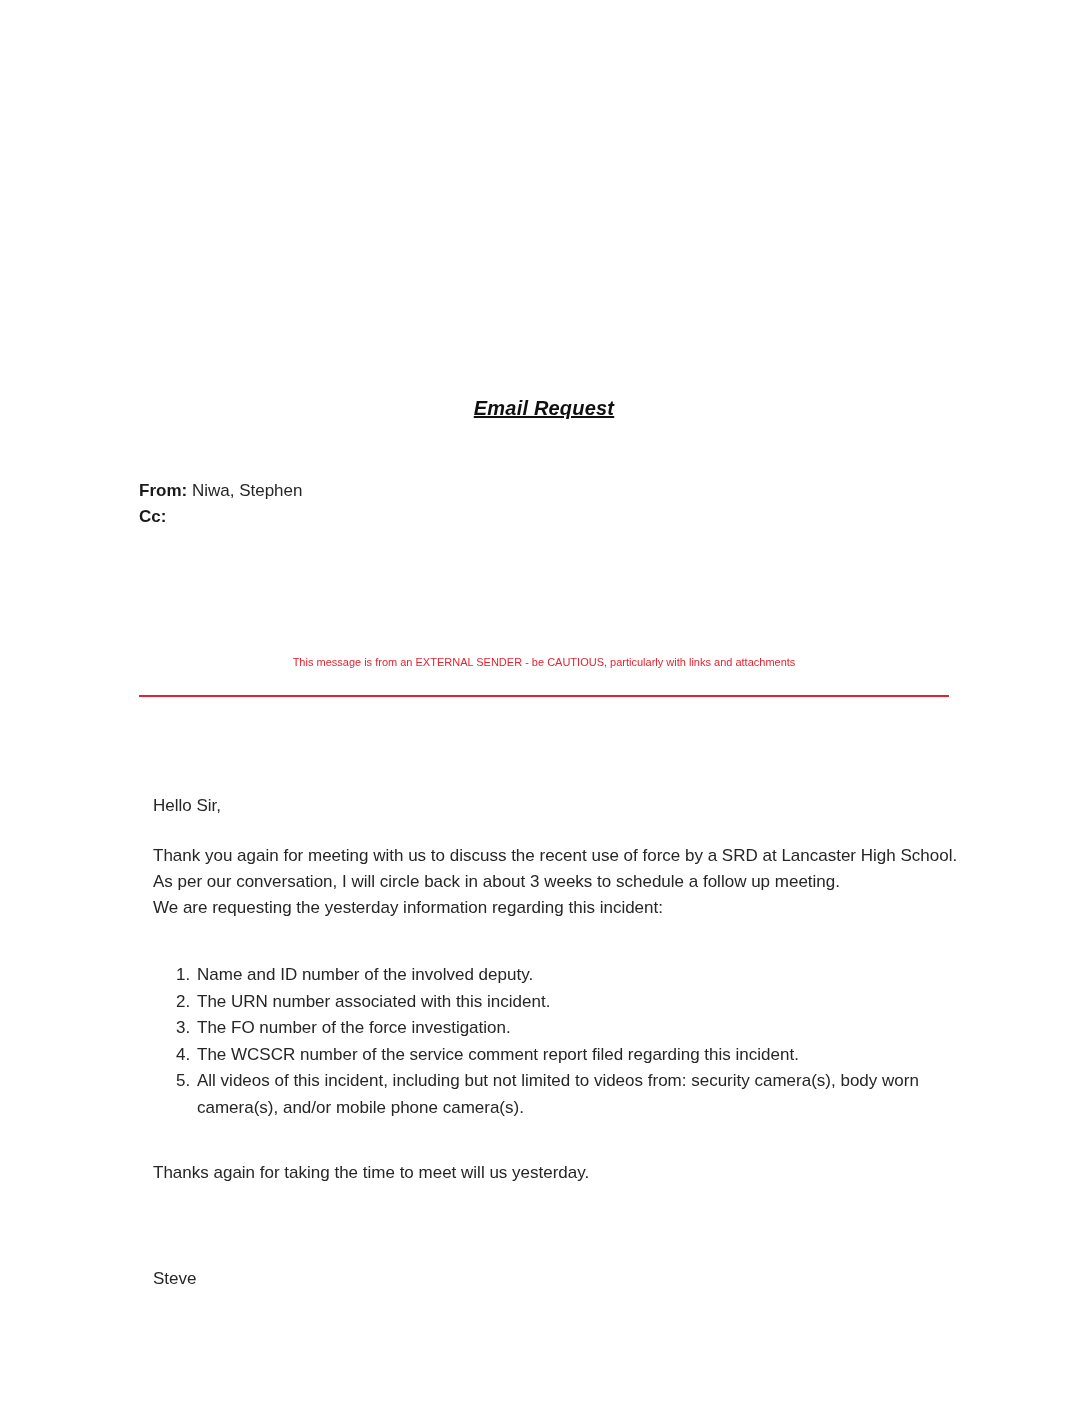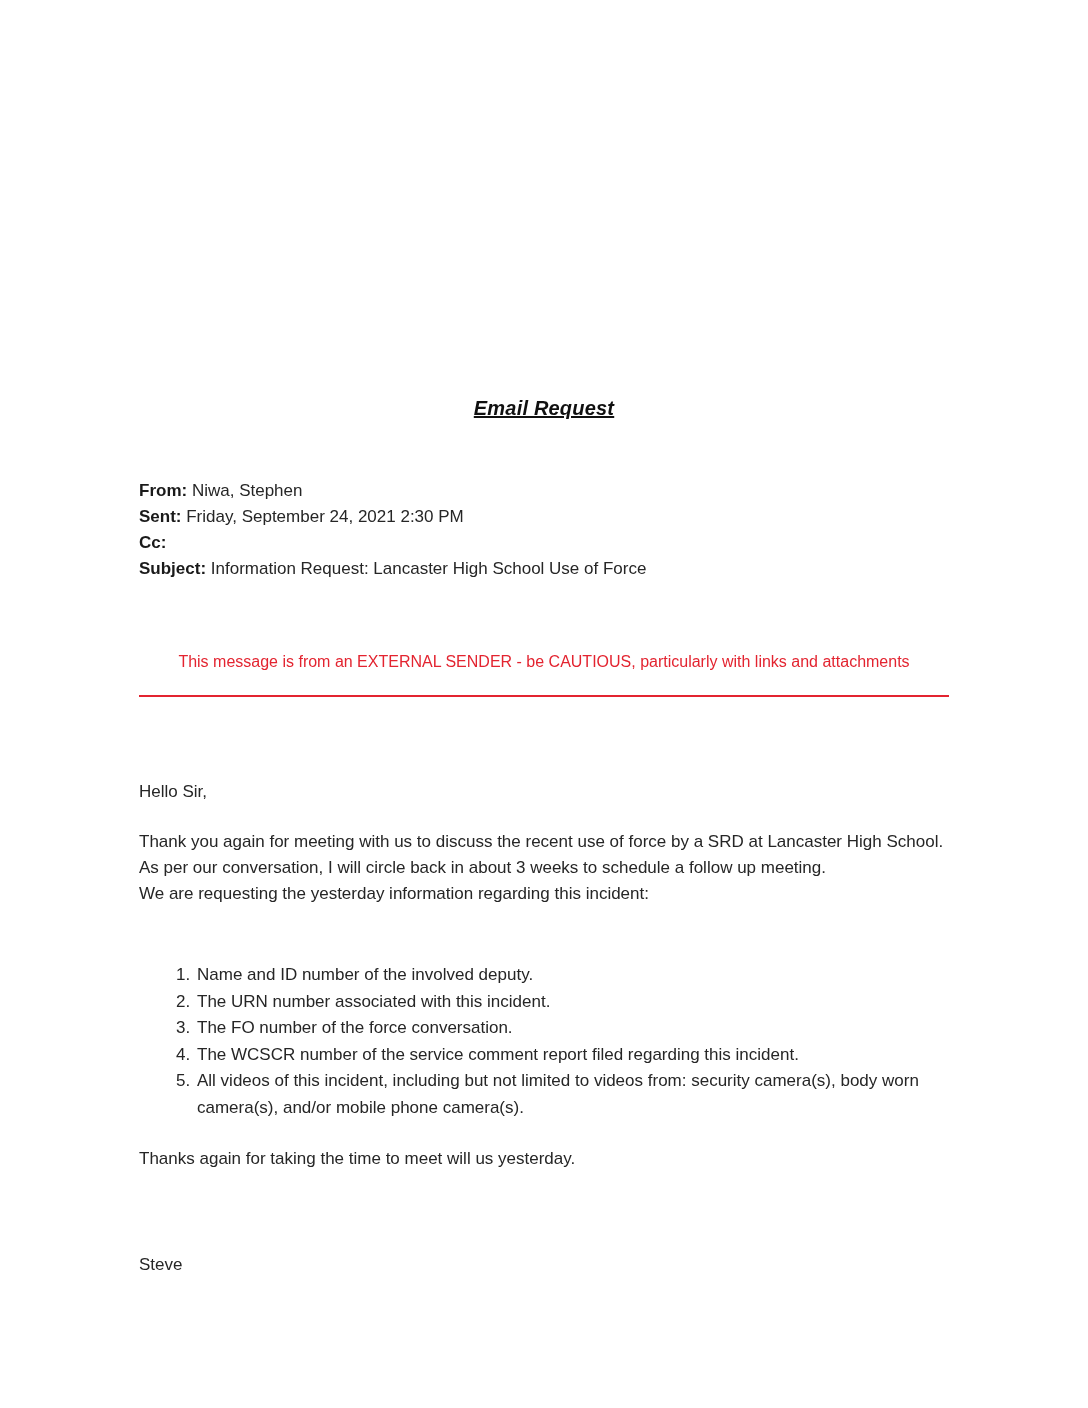--- a/index.html
+++ b/index.html
@@ -42,38 +42,38 @@
     font-weight: bold;
     color: #1a1a1a;
     margin-top: 20px;
   }
   .warning {
     position: absolute;
     top: 652px;
     left: 139px;
     width: 810px;
     text-align: center;
-    font-size: 16px;
+    font-size: 11px;
     line-height: 20px;
     color: var(--accent, #e32430);
   }
   .rule {
     position: absolute;
     top: 695px;
     left: 139px;
     width: 810px;
     margin: 0;
     border: none;
     border-top: 2px solid var(--accent, #e32430);
   }
   .bodyblock {
     position: absolute;
     left: 139px;
     width: 810px;
-    margin: 0;
+    margin: 14px;
     font-size: 17px;
     line-height: 26px;
     color: #262626;
   }
   .greeting   { top: 779px; }
   .paragraph  { top: 829px; }
   .closing    { top: 1146px; }
   .best       { top: 1200px; }
   .signature  { top: 1252px; }
   .para-line { margin: 0; }
@@ -94,41 +94,39 @@
 </style>
 </head>
 <body>
 
 <div class="page">
 
   <h1 class="title">Email Request</h1>
 
   <div class="headers">
     <div class="hrow"><span class="hlabel">From:</span> <span>Niwa, Stephen</span></div>
-    <div class="hrow"><span class="hlabel">Sent:</span> <span>Friday, September 24, 2021 2:30 PM</span></div>
     <div class="hrow"><span class="hlabel">Cc:</span> <span></span></div>
-    <div class="hrow"><span class="hlabel">Subject:</span> <span>Information Request: Lancaster High School Use of Force</span></div>
   </div>
 
   <div class="warning">This message is from an EXTERNAL SENDER - be CAUTIOUS, particularly with links and attachments</div>
 
   <hr class="rule">
 
   <p class="bodyblock greeting">Hello Sir,</p>
 
   <div class="bodyblock paragraph">
     <p class="para-line">Thank you again for meeting with us to discuss the recent use of force by a SRD at Lancaster High School.</p>
     <p class="para-line">As per our conversation, I will circle back in about 3 weeks to schedule a follow up meeting.</p>
     <p class="para-line">We are requesting the yesterday information regarding this incident:</p>
   </div>
 
   <ol class="request-list">
     <li>Name and ID number of the involved deputy.</li>
     <li>The URN number associated with this incident.</li>
-    <li>The FO number of the force conversation.</li>
+    <li>The FO number of the force investigation.</li>
     <li>The WCSCR number of the service comment report filed regarding this incident.</li>
     <li>All videos of this incident, including but not limited to videos from: security camera(s), body worn camera(s), and/or mobile phone camera(s).</li>
   </ol>
 
   <p class="bodyblock closing">Thanks again for taking the time to meet will us yesterday.</p>
   <p class="bodyblock signature">Steve</p>
 
 </div>
 
 </body></html>

